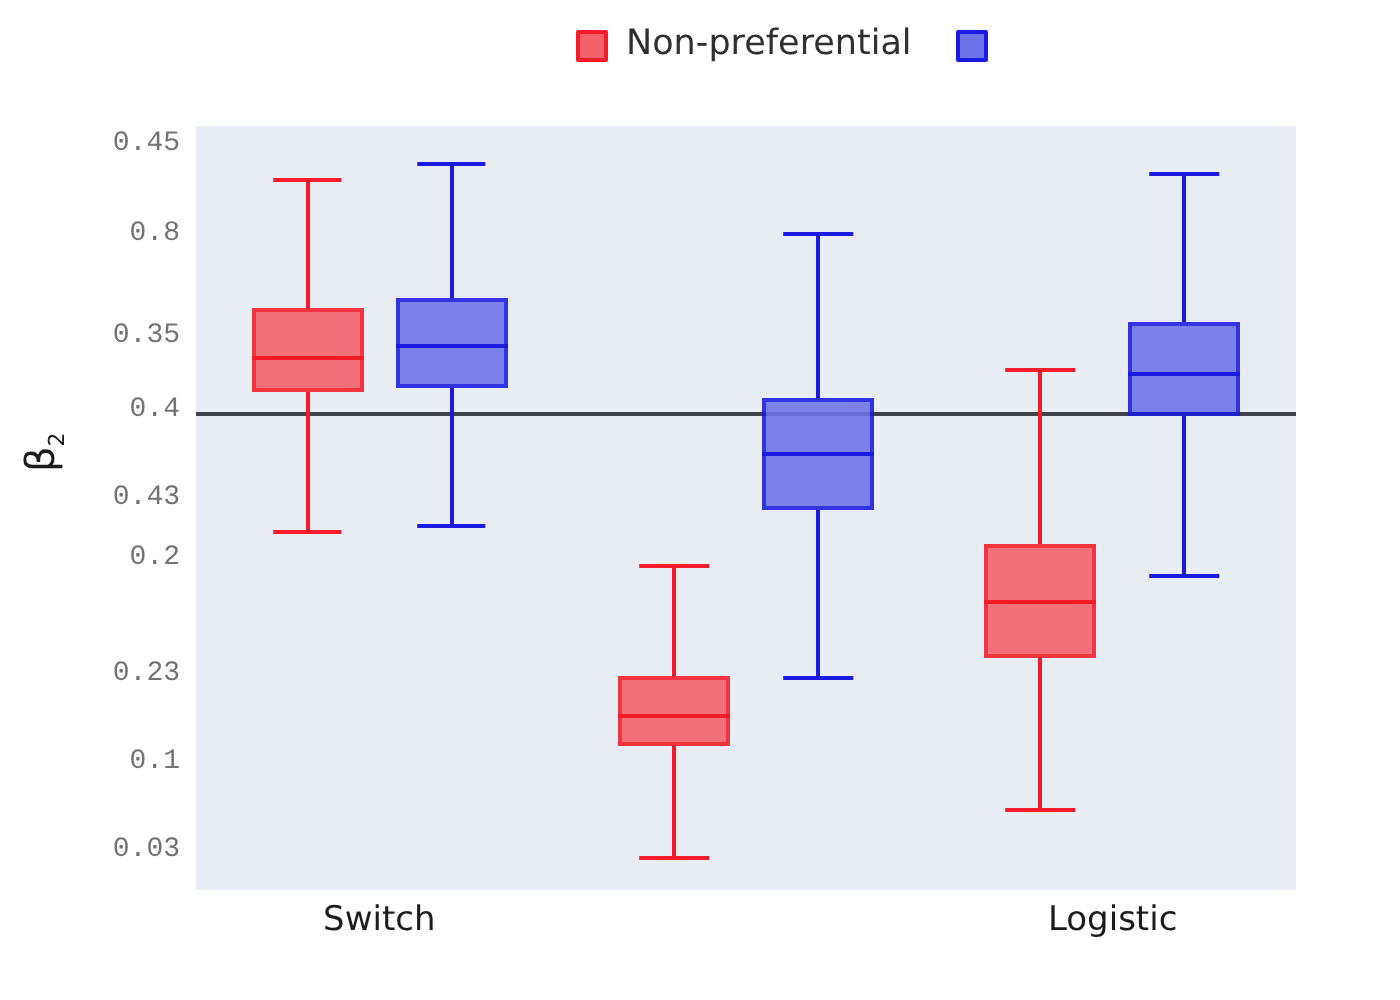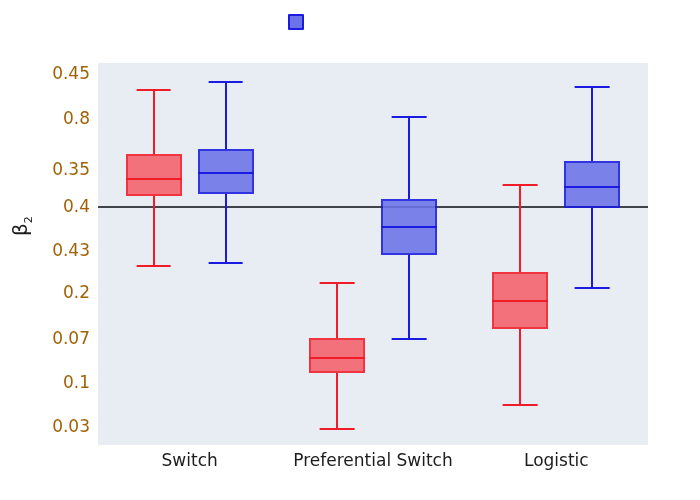--- a/index.html
+++ b/index.html
@@ -35,21 +35,21 @@
   
   #y-axis-label{
     position:absolute;left:8px;top:236px;
     font-size:20px;color:#1c1c1c;
     transform:rotate(-90deg);transform-origin:left top;
     white-space:nowrap;
   }
   #y-axis-label sub{font-size:11px;}
   .ytick{
     position:absolute;right:0;width:58px;text-align:right;
-    font-size:17px;color:#a16207;line-height:1;
+    font-size:14px;color:#737373;line-height:1;font-family:Liberation Mono, monospace;
   }
   #y-ticks{position:absolute;left:28px;top:0;width:62px;height:500px;}
 
   
   #x-ticks{position:absolute;left:98px;top:452px;width:550px;height:28px;}
   .xtick{
     position:absolute;transform:translateX(-50%);
     font-size:17px;color:#1c1c1c;white-space:nowrap;line-height:1;
   }
 
@@ -60,33 +60,37 @@
   .bp-box{position:absolute;left:0;width:100%;box-sizing:border-box;border-width:2px;border-style:solid;}
   .bp-median{position:absolute;left:0;width:100%;height:2px;}
 </style>
 </head>
 <body>
 
 <div id="figure">
 
   <div id="legend">
     <div class="legend-entry">
+      <span class="legend-swatch" style="background:#f4616b;border:2px solid #f21b28;"></span>
+      <span class="legend-label">Non-preferential</span>
+    </div>
+    <div class="legend-entry">
       <span class="legend-swatch" style="background:#6c73e8;border:2px solid #1a1ae0;"></span>
     </div>
   </div>
 
   <div id="y-axis-label">
     <span>β</span><sub>2</sub>
   </div>
 
   <div id="y-ticks">
       <div class="ytick" style="top: 418.356px;">0.03</div>
       <div class="ytick" style="top: 374.245px;">0.1</div>
-      <div class="ytick" style="top: 330.134px;">0.07</div>
-      <div class="ytick" style="top: 284px; text-align: right;">0.2</div>
+      <div class="ytick" style="top: 330.134px;">0.23</div>
+      <div class="ytick" style="top: 272px; text-align: right;">0.2</div>
       <div class="ytick" style="top: 241.912px;">0.43</div>
       <div class="ytick" style="top: 197.801px;">0.4</div>
       <div class="ytick" style="top: 161px;">0.35</div>
       <div class="ytick" style="top: 109.58px;">0.8</div>
       <div class="ytick" style="top: 65.4688px;">0.45</div>
     </div>
 
   <div id="plot-area">
     <div id="reference-line" style="top: 142.801px; background: rgb(64, 68, 72);"></div>
     <div id="boxes">
@@ -136,17 +140,16 @@
           <div class="bp-whisker-line" style="top: 144.684px; height: 79.3995px; background: rgb(26, 26, 224);"></div>
           <div class="bp-cap" style="top: 224.083px; width: 34.72px; background: rgb(26, 26, 224);"></div>
           <div class="bp-box" style="top: 97.9261px; height: 46.7575px; background: rgb(108, 115, 232); border-color: rgb(26, 26, 224); opacity: 0.88;"></div>
           <div class="bp-median" style="top: 122.51px; background: rgb(26, 26, 224);"></div>
         </div>
       </div>
   </div>
 
   <div id="x-ticks">
       <div class="xtick" style="left: 91.6667px; top: 0px;">Switch</div>
-      <div class="xtick" style="left: 275px; top: 0px;">Preferential Switch</div>
       <div class="xtick" style="left: 458.333px; top: 0px;">Logistic</div>
     </div>
 
 </div>
 
 </body></html>

